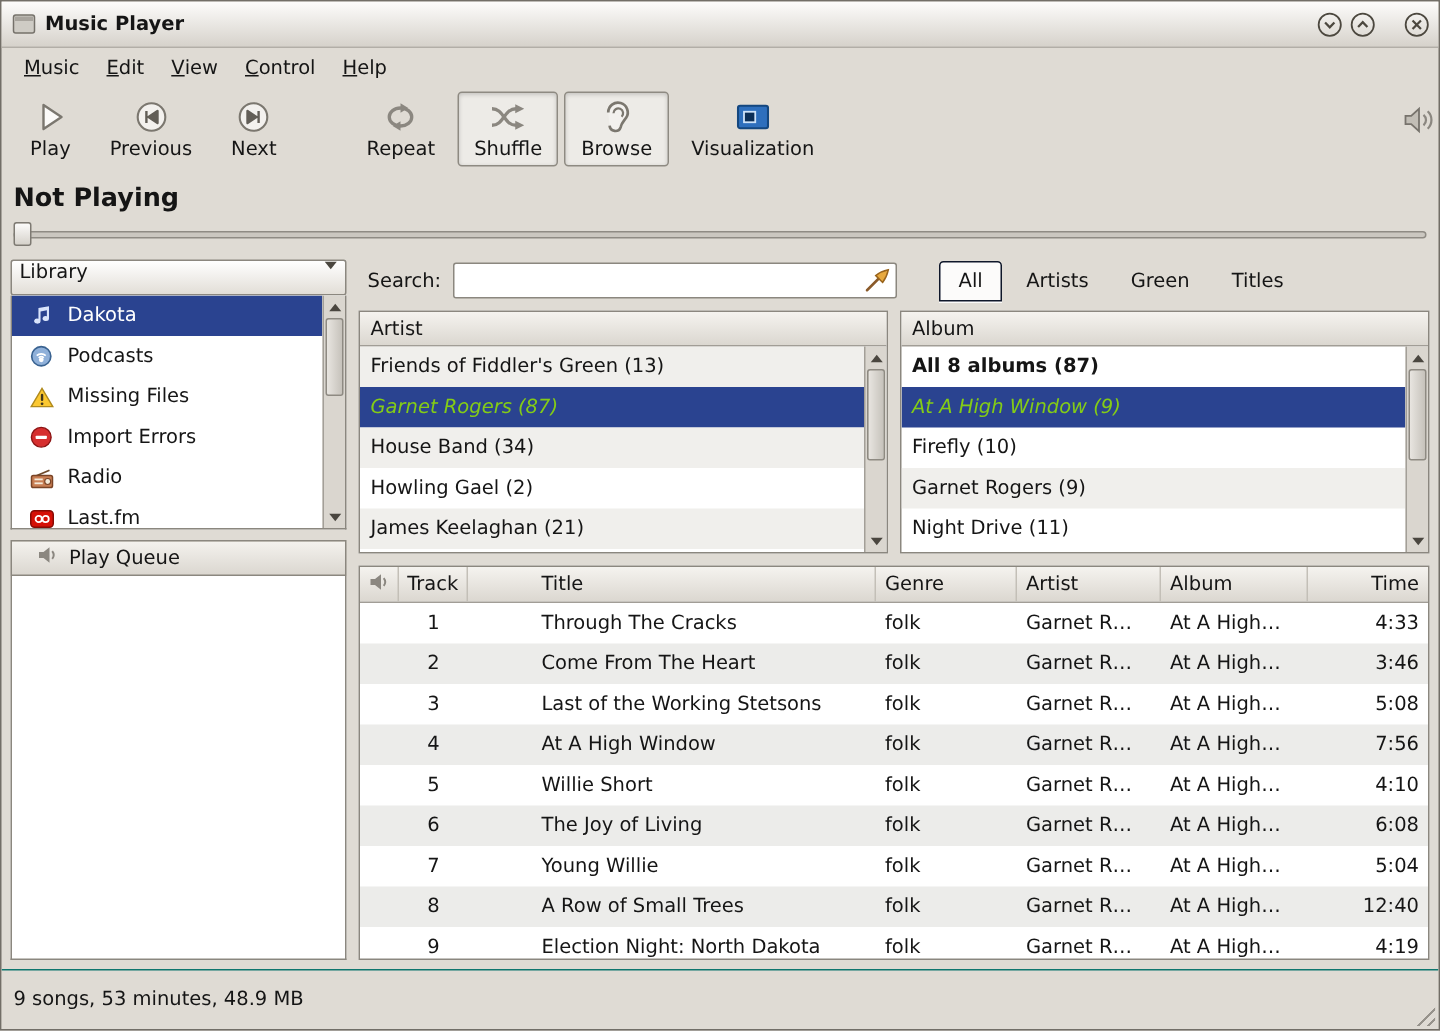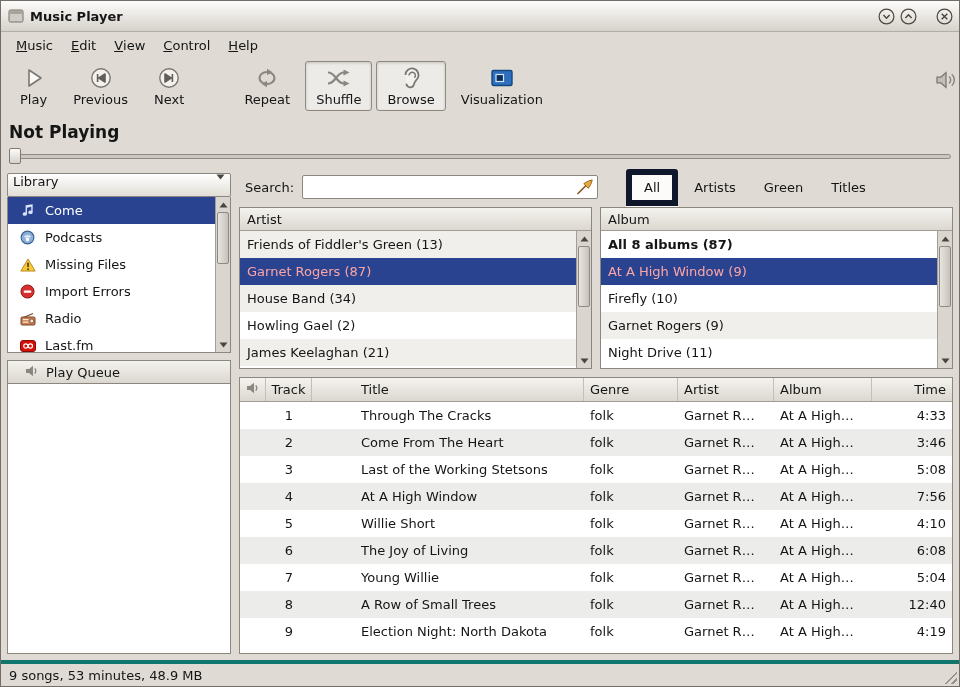--- a/index.html
+++ b/index.html
@@ -59,31 +59,31 @@
   .thumb-55{height:55%;}
 
   
   .searchrow{height:28px;flex:none;display:flex;align-items:center;margin-bottom:6px;}
   .search-label{margin:0 8px 0 6px;}
   .search-box{position:relative;width:296px;height:24px;flex:none;}
   .search-input{width:100%;height:100%;border:1px solid #8b877f;border-radius:2px;background:#fff;padding:0 26px 0 6px;font:inherit;outline:none;}
   .search-clear{position:absolute;right:3px;top:3px;width:20px;height:18px;display:flex;align-items:center;justify-content:center;}
   .ftabs{display:flex;align-items:center;margin-left:28px;gap:4px;height:28px;}
   .ftab{padding:5px 12px;}
-  .ftab.active{background:#fcfbfa;border:6px solid #0f172a;border-radius:3px 3px 0 0;box-shadow:0 1px 0 #fcfbfa;}
+  .ftab.active{background:#fcfbfa;border:1px solid #0f172a;border-radius:3px 3px 0 0;box-shadow:0 1px 0 #fcfbfa;}
 
   
   .browsers{height:162px;flex:none;display:flex;gap:8px;margin-bottom:8px;}
   .pane{flex:1;border:1px solid #8b877f;background:#fff;display:flex;flex-direction:column;min-width:0;overflow:hidden;}
   .pane-header{height:23px;flex:none;background:linear-gradient(#f5f3ef,#dbd7d0);border-bottom:1px solid #a19d96;display:flex;align-items:center;padding:0 7px;}
   .pane-body{flex:1;display:flex;min-height:0;}
   .pane-list{flex:1;overflow:hidden;}
   .browse-row{height:27px;line-height:27px;padding-left:7px;white-space:nowrap;overflow:hidden;}
   .browse-row.alt{background:#f0efec;}
-  .browse-row.selected{background:#2a4390;color:#fca5a5;}
+  .browse-row.selected{background:#2a4390;color:#84cc16;font-style:italic;}
   .browse-row.bold{font-weight:bold;}
 
   
   .tracks{flex:1;border:1px solid #8b877f;background:#fff;display:flex;flex-direction:column;min-height:0;overflow:hidden;}
   .thead{height:24px;flex:none;display:flex;background:linear-gradient(#f5f3ef,#dbd7d0);border-bottom:1px solid #a19d96;}
   .th{display:flex;align-items:center;padding:0 6px;border-right:1px solid #c3bfb7;white-space:nowrap;overflow:hidden;}
   .tbody{flex:1;overflow:hidden;}
   .trow{height:27px;display:flex;align-items:center;}
   .trow.alt{background:#ececea;}
   .td{padding:0 6px;white-space:nowrap;overflow:hidden;}
@@ -91,21 +91,21 @@
   .col-track{width:46px;flex:none;text-align:center;justify-content:center;}
   .col-title{flex:1;min-width:0;margin-left:43px;}
   .col-genre{width:94px;flex:none;}
   .col-artist{width:96px;flex:none;}
   .col-album{width:98px;flex:none;}
   .col-time{width:80px;flex:none;text-align:right;justify-content:flex-end;border-right:none;}
   .td.col-icon,.td.col-track{display:flex;align-items:center;}
   .td.col-time{display:block;}
 
   
-  .statusbar{height:26px;flex:none;border-top:4px solid #0f766e;display:flex;align-items:center;padding:0 8px;position:relative;background:#dfdbd4;}
+  .statusbar{height:40px;flex:none;border-top:1px solid #0f766e;display:flex;align-items:center;padding:0 8px;position:relative;background:#dfdbd4;}
   .grip{position:absolute;right:2px;bottom:2px;width:15px;height:15px;background:repeating-linear-gradient(135deg,transparent 0 3px,#97938c 3px 4.6px);clip-path:polygon(100% 0,100% 100%,0 100%);}
 </style>
 </head>
 <body>
 
 <div id="window">
 
   <div class="titlebar">
     <span class="winbtn">
         <svg width="16" height="16" viewBox="0 0 16 16">
@@ -236,21 +236,21 @@
           </span>
       </div>
       <div class="side-listwrap">
         <div class="side-list">
             <div class="side-row selected">
               <span class="side-icon">
                 <svg width="15" height="15" viewBox="0 0 16 16">
                   <path d="M6 2.5 L13.5 1.2 V10 a2.3 1.8 0 1 1 -1.5 -1.7 V4 L7.5 5 v6.8 a2.3 1.8 0 1 1 -1.5 -1.7 z" fill="#d9e4fb"></path>
                 </svg>
               </span>
-              <span class="side-label">Come</span>
+              <span class="side-label">Dakota</span>
             </div>
             <div class="side-row">
               <span class="side-icon">
                 <svg width="15" height="15" viewBox="0 0 16 16">
                   <circle cx="8" cy="8" r="6.8" fill="#8fb0d9" stroke="#3a6391" stroke-width="1.2"></circle>
                   <circle cx="8" cy="10.5" r="1.7" fill="#fff"></circle>
                   <path d="M4.8 7.6 a4.5 4.5 0 0 1 6.4 0 M6.2 9.2 a2.6 2.6 0 0 1 3.6 0" fill="none" stroke="#fff" stroke-width="1.2"></path>
                 </svg>
               </span>
               <span class="side-label">Podcasts</span>

